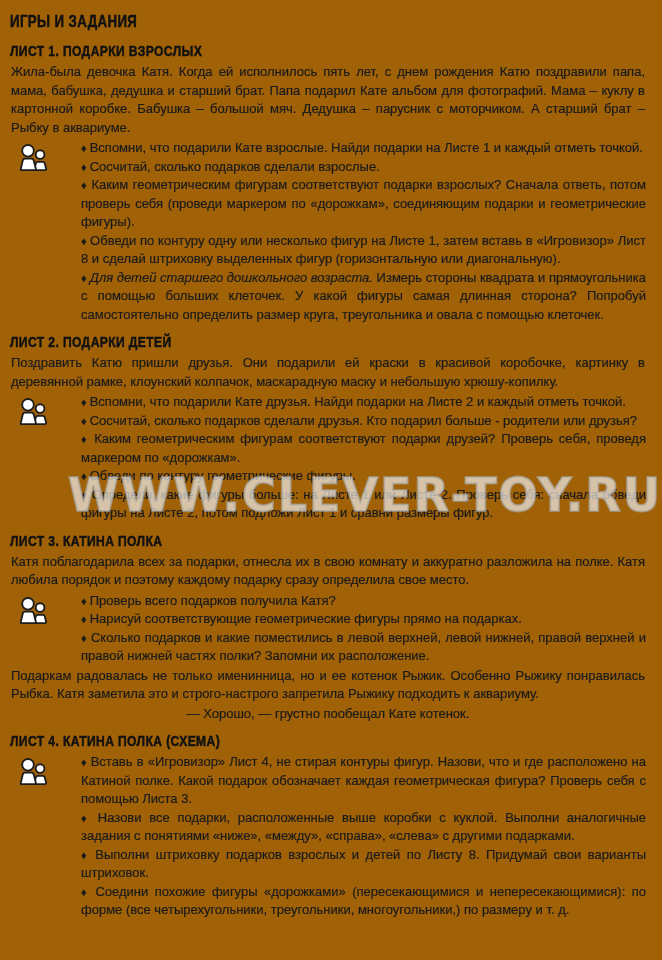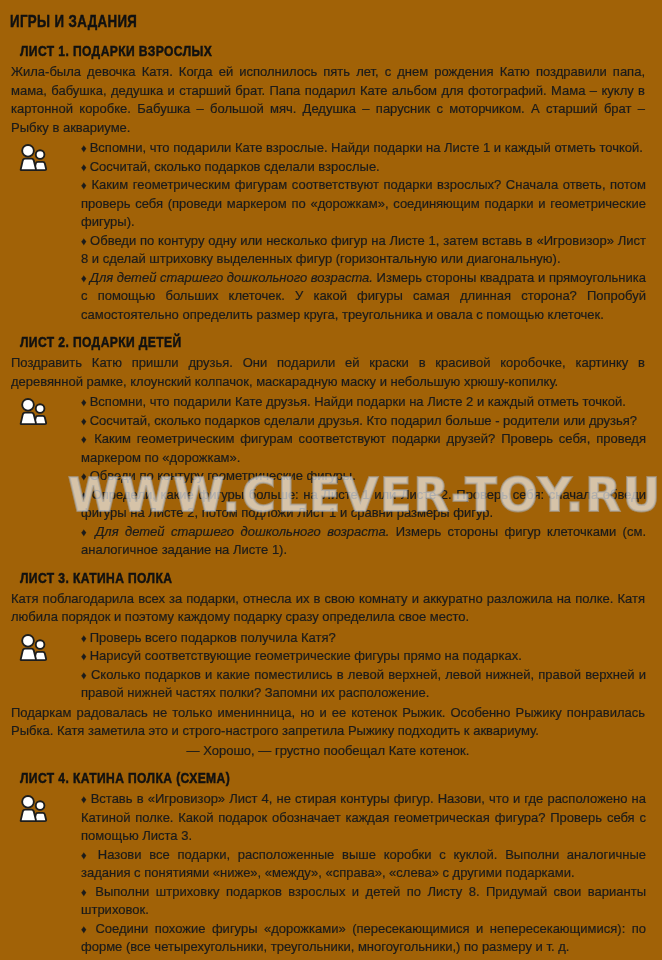--- a/index.html
+++ b/index.html
@@ -12,21 +12,21 @@
     background: #a16207;
     font-family: "Liberation Sans", sans-serif;
     font-size: 13px;
     line-height: 18.5px;
     color: #1b1b1b;
     overflow: hidden;
     -webkit-text-stroke: 0.2px #1b1b1b;
   }
   h1, h2 { margin: 0; color: #111; font-weight: 700; }
   h1 { font-size: 17px; line-height: 20px; margin: 2px 0 10px 0; }
-  h2 { font-size: 15.5px; line-height: 18px; margin: 9px 0 3px 10px; }
+  h2 { font-size: 15.5px; line-height: 18px; margin: 9px 0 3px 0; }
   .cond {
     display: inline-block;
     transform: scaleX(0.78);
     transform-origin: 0 50%;
     letter-spacing: 0.5px;
     white-space: nowrap;
     -webkit-text-stroke: 0.5px #111;
   }
   p.para { margin: 1px; text-align: justify; }
   p.dialogue { margin: 0; text-align: center; }
@@ -107,21 +107,20 @@
             <circle cx="12" cy="9" r="7"></circle>
           </g>
         </svg>
       </div>
       <ul>
         <li><em class="lead"></em><span>Вспомни, что подарили Кате друзья. Найди подарки на Листе 2 и каждый отметь точкой.</span></li>
         <li><em class="lead"></em><span>Сосчитай, сколько подарков сделали друзья. Кто подарил больше - родители или друзья?</span></li>
         <li><em class="lead"></em><span>Каким геометрическим фигурам соответствуют подарки друзей? Проверь себя, проведя маркером по «дорожкам».</span></li>
         <li><em class="lead"></em><span>Обведи по контуру геометрические фигуры.</span></li>
         <li><em class="lead"></em><span>Определи, какие фигуры больше: на Листе 1 или Листе 2. Проверь себя: сначала обведи фигуры на Листе 2, потом подложи Лист 1 и сравни размеры фигур.</span></li>
-        <li><em class="lead">Для детей старшего дошкольного возраста.</em><span> Измерь стороны фигур клеточками (см. аналогичное задание на Листе 1).</span></li>
       </ul>
     </div>
   </section>
 
   <section>
     <h2><span class="cond">ЛИСТ 3. КАТИНА ПОЛКА</span></h2>
     <p class="para">Катя поблагодарила всех за подарки, отнесла их в свою комнату и аккуратно разложила на полке. Катя любила порядок и поэтому каждому подарку сразу определила свое место.</p>
     <div class="task">
       <div class="icon-col">
         <svg width="30" height="31" viewBox="0 0 36 34">

